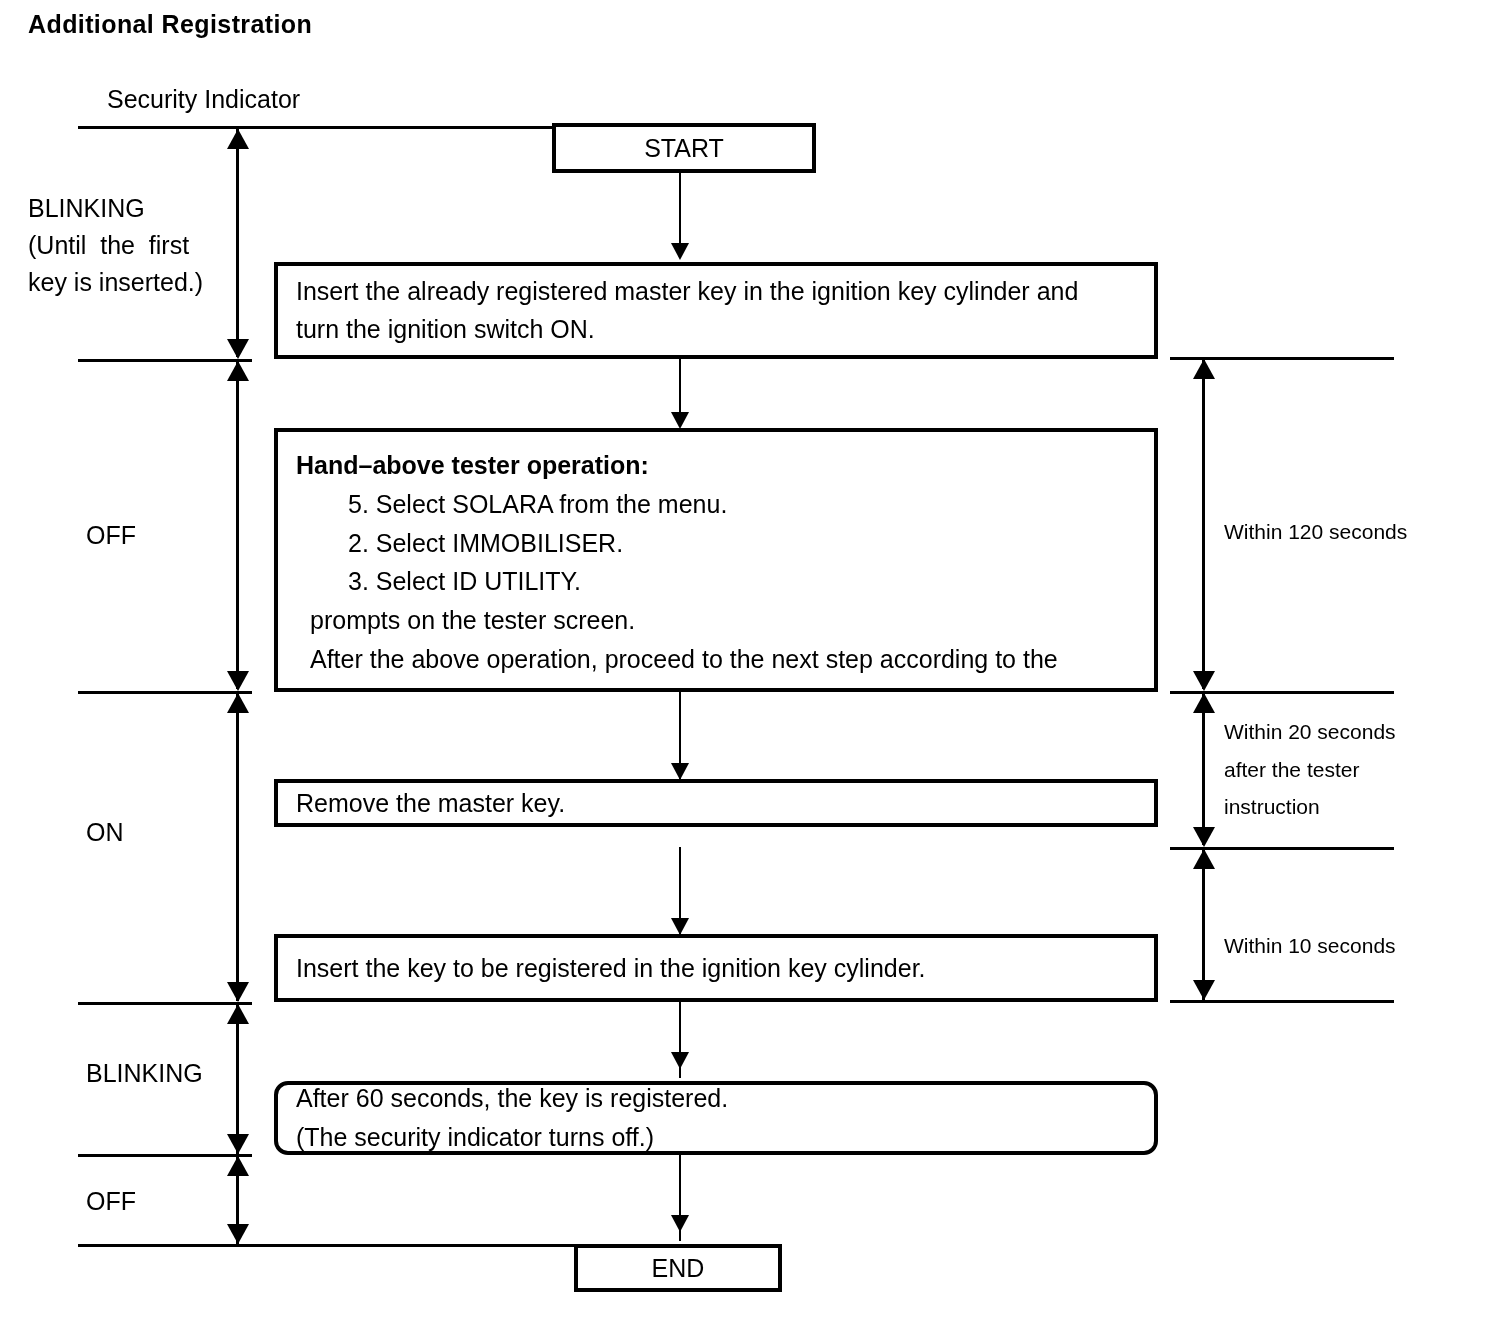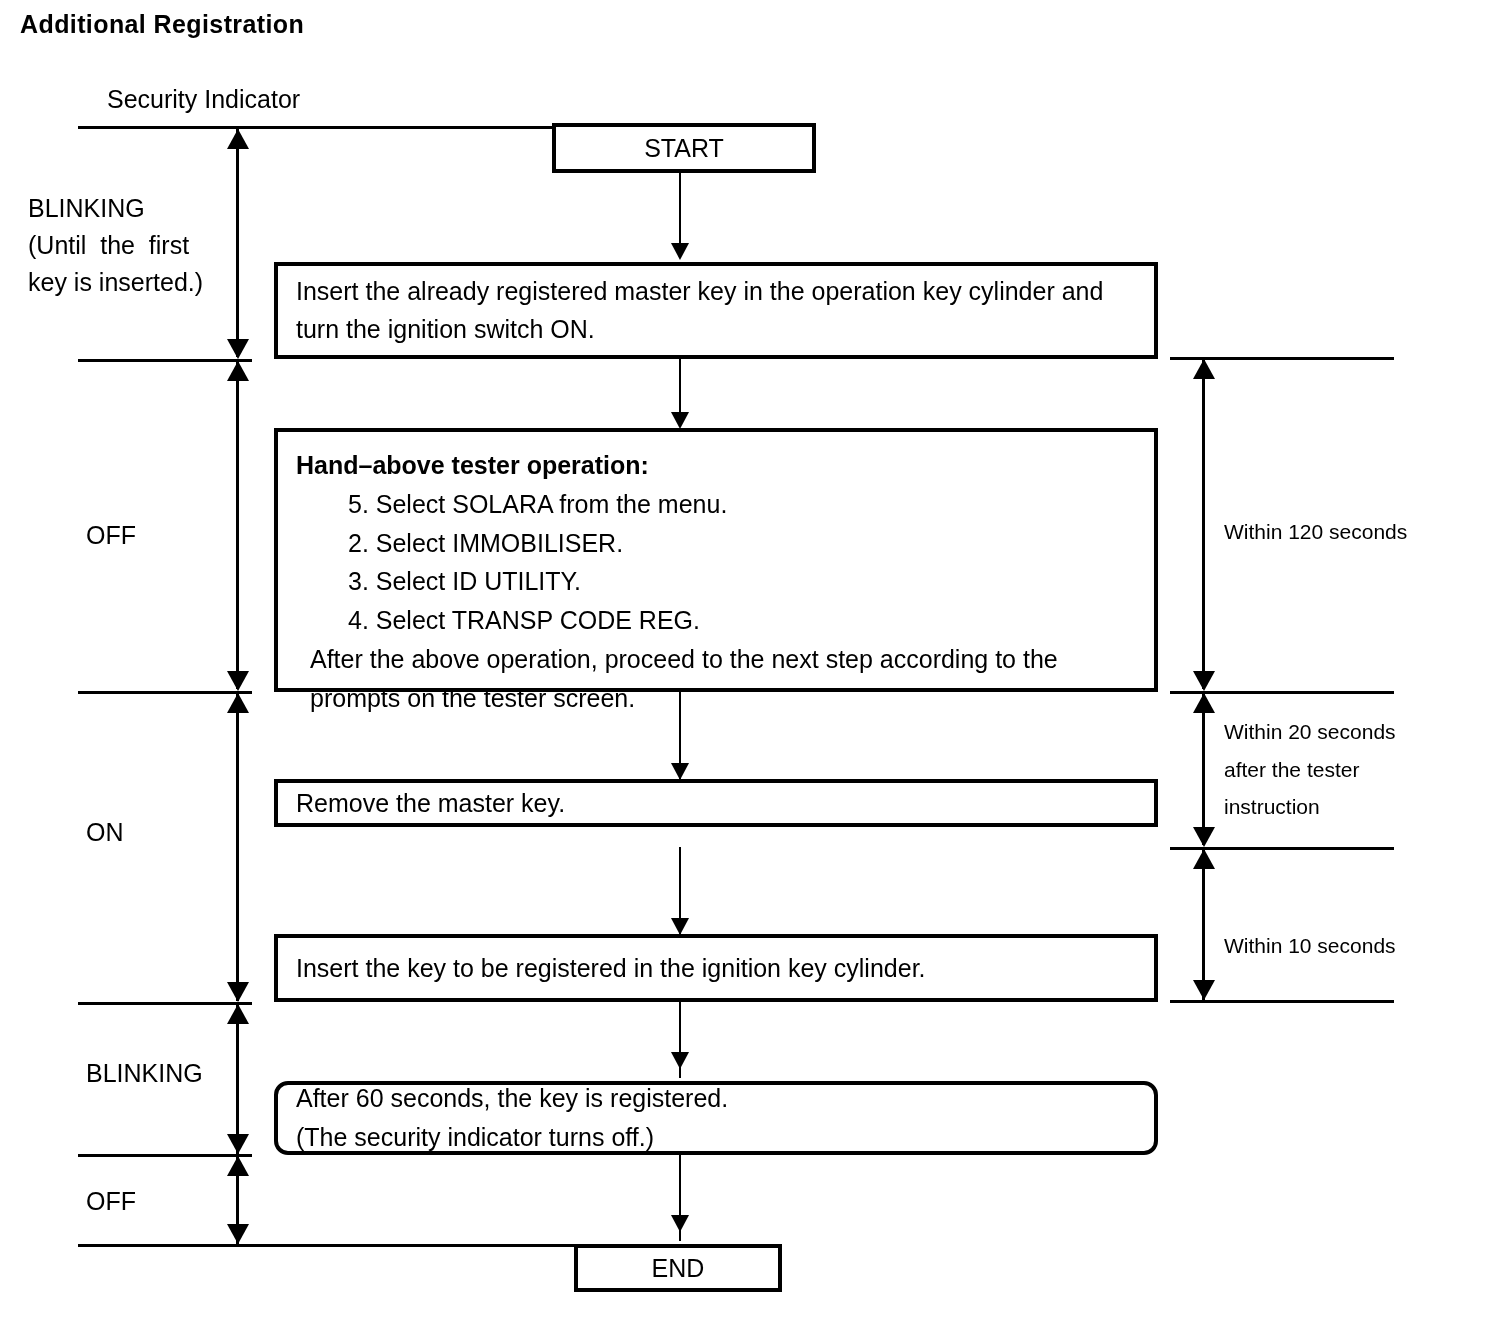--- a/index.html
+++ b/index.html
@@ -27,21 +27,21 @@
 
   .hdb{font-weight:bold;}
   .step{padding-left:52px;}
   .after{padding-left:14px;}
 </style>
 </head>
 <body>
 
 <div id="page">
 
-  <div class="txt title" style="left:20px;top:8px;">Additional Registration</div>
+  <div class="txt title" style="left:28px;top:8px;">Additional Registration</div>
 
   <div class="txt lbl" style="left:107px;top:83px;">Security Indicator</div>
 
   <div class="hr" style="left:78px;top:126px;width:474px;"></div>
   <div class="hr" style="left:78px;top:359px;width:174px;"></div>
   <div class="hr" style="left:78px;top:691px;width:174px;"></div>
   <div class="hr" style="left:78px;top:1002px;width:174px;"></div>
   <div class="hr" style="left:78px;top:1154px;width:174px;"></div>
   <div class="hr" style="left:78px;top:1244px;width:496px;"></div>
 
@@ -76,37 +76,36 @@
 
   <div class="box term" style="left:552px;top:123px;width:264px;height:50px;">
     <div class="box-line">START</div>
   </div>
 
   <div class="conn" style="left:679px;top:173px;height:76px;"></div>
   <div class="ar ar-dn-sm" style="left:671px;top:243px;"></div>
 
   <div class="box" style="left:274px;top:262px;width:884px;height:97px;">
     <div class="box-inner">
-      <div class="box-line">Insert the already registered master key in the operation key cylinder and</div>
+      <div class="box-line">Insert the already registered master key in the ignition key cylinder and</div>
       <div class="box-line">turn the ignition switch ON.</div>
     </div>
   </div>
 
   <div class="conn" style="left:679px;top:359px;height:68px;"></div>
   <div class="ar ar-dn-sm" style="left:671px;top:412px;"></div>
 
   <div class="box" style="left:274px;top:428px;width:884px;height:264px;">
     <div class="box-inner" style="top:14px;transform:none;">
       <div class="box-line hdb">Hand–above tester operation:</div>
       <div class="box-line step">5. Select SOLARA from the menu.</div>
       <div class="box-line step">2. Select IMMOBILISER.</div>
       <div class="box-line step">3. Select ID UTILITY.</div>
-      <div class="box-line step">4. Select TRANSP CODE REG.</div>
+      <div class="box-line after">prompts on the tester screen.</div>
       <div class="box-line after">After the above operation, proceed to the next step according to the</div>
-      <div class="box-line after">prompts on the tester screen.</div>
     </div>
   </div>
 
   <div class="conn" style="left:679px;top:692px;height:88px;"></div>
   <div class="ar ar-dn-sm" style="left:671px;top:763px;"></div>
 
   <div class="box" style="left:274px;top:779px;width:884px;height:48px;">
     <div class="box-inner">
       <div class="box-line">Remove the master key.</div>
     </div>

